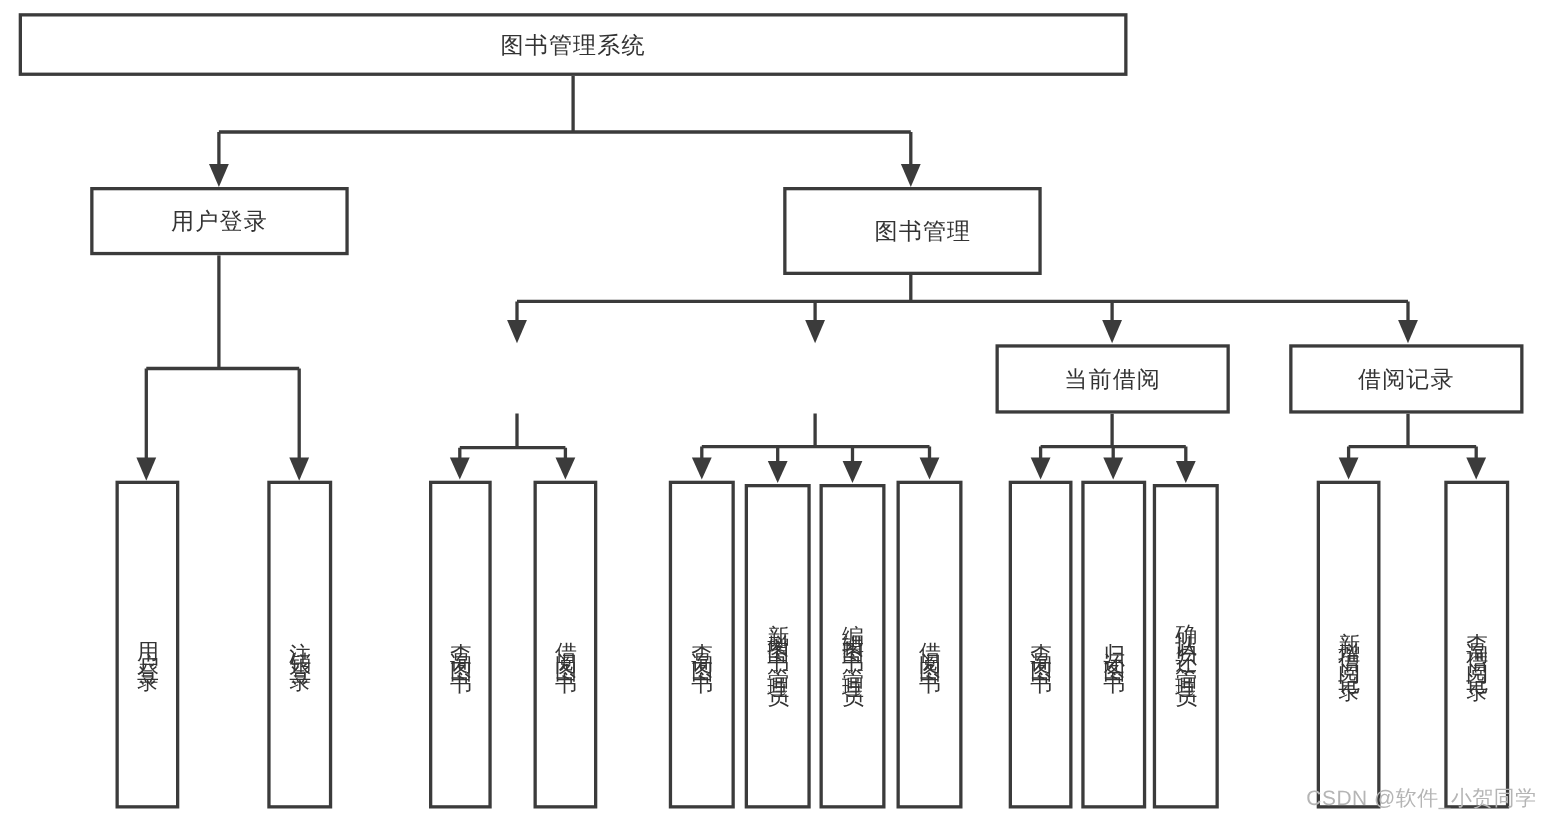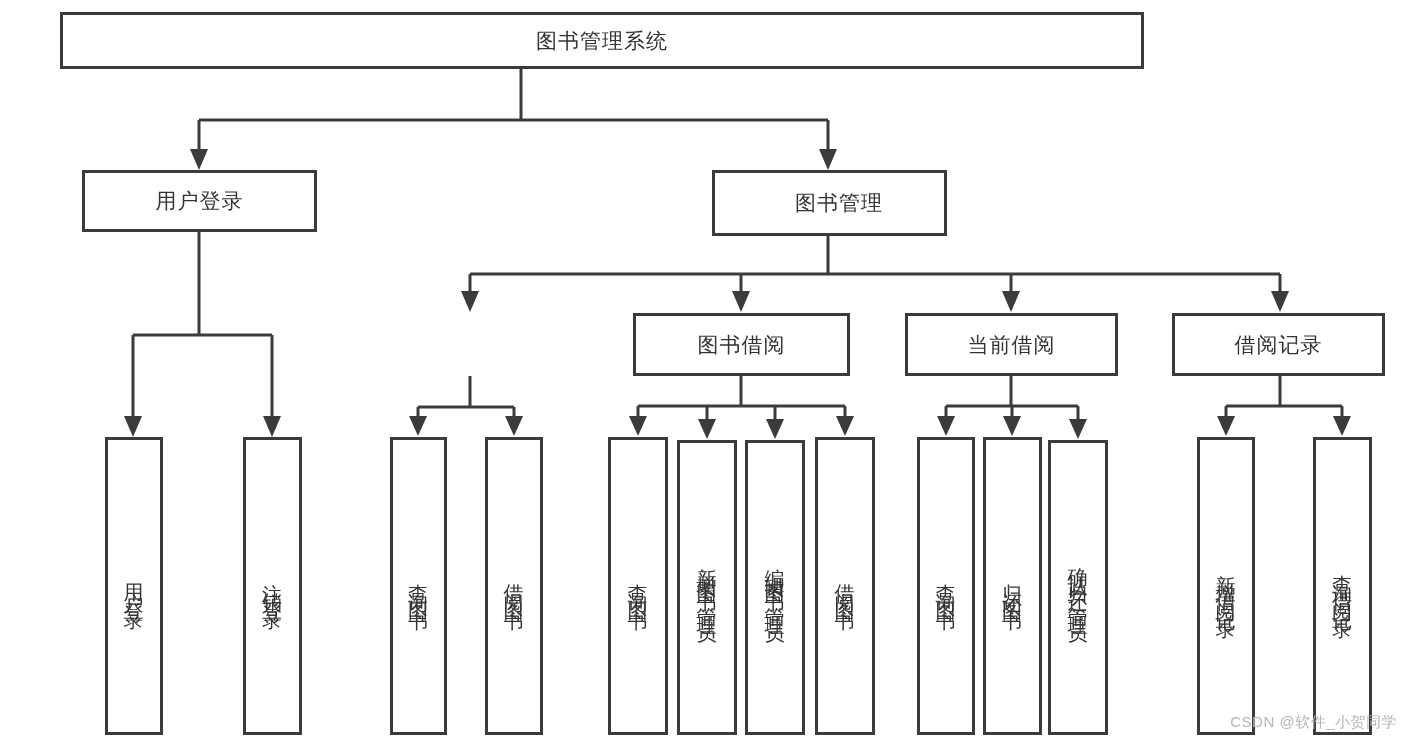--- a/index.html
+++ b/index.html
@@ -21,24 +21,24 @@
   .vbox{
     position:absolute;box-sizing:border-box;
     background:#fff;border:3px solid #3b3b3b;
     display:flex;align-items:center;justify-content:center;
     writing-mode:vertical-rl;text-orientation:mixed;
     font-size:20px;color:#333;letter-spacing:9px;
     line-height:1;
   }
   .vbox.long{letter-spacing:8px;}
   
-  #root{left:17px;top:12px;width:1084px;height:57px;margin-left:43px;}
+  #root{left:17px;top:12px;width:1008px;height:57px;}
   
   #user-login{left:82px;top:170px;width:235px;height:62px;}
-  #book-mgmt{left:712px;top:170px;width:235px;height:66px;padding-left:19px;}
+  #book-mgmt{left:712px;top:170px;width:235px;height:80px;padding-left:19px;}
   
   #new-book{left:363px;top:313px;width:214px;height:63px;}
   #book-borrow{left:633px;top:313px;width:217px;height:63px;}
   #current-borrow{left:905px;top:313px;width:213px;height:63px;}
   #borrow-record{left:1172px;top:313px;width:213px;height:63px;}
   
   #u1{left:105px;top:437px;width:58px;height:298px;}
   #u2{left:243px;top:437px;width:59px;height:298px;}
   #n1{left:390px;top:437px;width:57px;height:298px;}
   #n2{left:485px;top:437px;width:58px;height:298px;}
@@ -46,21 +46,21 @@
   #b2{left:677px;top:440px;width:60px;height:295px;}
   #b3{left:745px;top:440px;width:60px;height:295px;}
   #b4{left:815px;top:437px;width:60px;height:298px;}
   #c1{left:917px;top:437px;width:58px;height:298px;}
   #c2{left:983px;top:437px;width:59px;height:298px;}
   #c3{left:1048px;top:440px;width:60px;height:295px;}
   #r1{left:1197px;top:437px;width:58px;height:298px;}
   #r2{left:1313px;top:437px;width:59px;height:298px;}
   #watermark{
     position:absolute;left:1185px;top:713px;width:212px;
-    font-size:15px;color:#b5b5b5;letter-spacing:.5px;
+    font-size:19px;color:#b5b5b5;letter-spacing:.5px;
     text-align:right;white-space:nowrap;
   }
 </style>
 </head>
 <body>
 
 <div id="canvas">
 
   <svg id="wires" width="1405" height="747" viewBox="0 0 1405 747">
     <g stroke="#3b3b3b" stroke-width="3" fill="none">
@@ -100,21 +100,20 @@
       <polygon points="1217,416 1235,416 1226,436"></polygon>
       <polygon points="1333,416 1351,416 1342,436"></polygon>
     </g>
   </svg>
 
   <div id="root" class="hbox">图书管理系统</div>
 
   <div id="user-login" class="hbox">用户登录</div>
   <div id="book-mgmt" class="hbox">图书管理</div>
 
-  <div id="book-borrow" class="hbox">图书借阅</div>
   <div id="borrow-record" class="hbox">借阅记录</div>
   <div id="current-borrow" class="hbox">当前借阅</div>
 
   <div id="u1" class="vbox">用户登录</div>
   <div id="u2" class="vbox">注销登录</div>
 
   <div id="n1" class="vbox">查询图书</div>
   <div id="n2" class="vbox">借阅图书</div>
 
   <div id="b1" class="vbox">查询图书</div>

